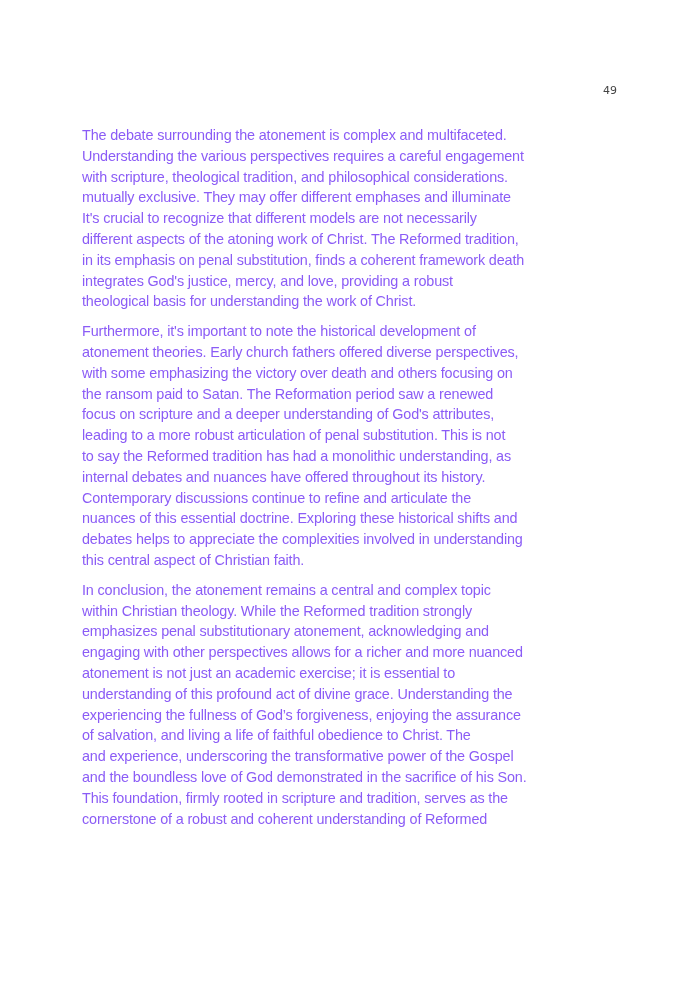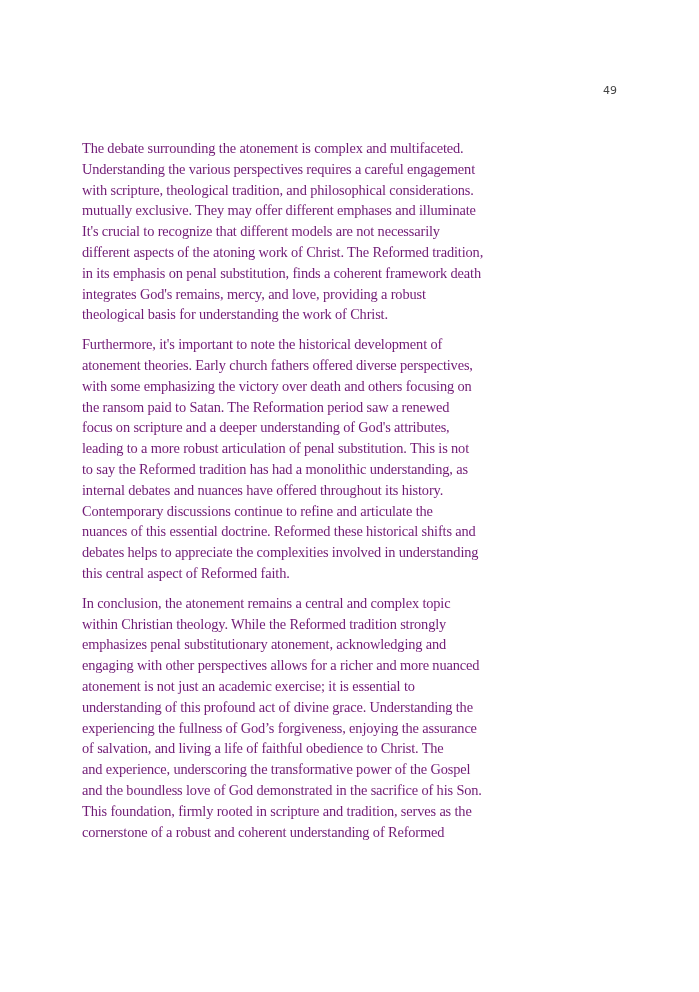--- a/index.html
+++ b/index.html
@@ -5,58 +5,58 @@
   html, body { margin: 0; padding: 0; background: #ffffff; }
   body { width: 699px; height: 992px; position: relative; overflow: hidden; }
   .page {
     position: absolute; left: 0; top: 0; width: 699px; height: 992px; background: #ffffff; padding-left: 40px;
   }
   .page-number {
     position: absolute; top: 84px; left: 560px; width: 57px; text-align: right;
     font-family: "DejaVu Sans", sans-serif; font-size: 11px; color: #444444;
   }
   .body-text {
-    position: absolute; left: 82px; top: 138px; width: 560px;
-    font-family: Liberation Serif, serif; font-size: 14.4px; color: #701a75;
+    position: absolute; left: 82px; top: 125px; width: 560px;
+    font-family: Liberation Sans, sans-serif; font-size: 14.4px; color: #8b5cf6;
     letter-spacing: -0.15px;
   }
   .para { margin: 0 0 9px 0; }
   .line { display: block; height: 20.8px; line-height: 20.8px; white-space: nowrap; }
 </style>
 </head>
 <body>
 
 <div class="page">
   <div class="page-number">49</div>
 
   <div class="body-text">
     <p class="para">
       <span class="line">The debate surrounding the atonement is complex and multifaceted.</span>
       <span class="line">Understanding the various perspectives requires a careful engagement</span>
       <span class="line">with scripture, theological tradition, and philosophical considerations.</span>
       <span class="line">mutually exclusive. They may offer different emphases and illuminate</span>
       <span class="line">It's crucial to recognize that different models are not necessarily</span>
       <span class="line">different aspects of the atoning work of Christ. The Reformed tradition,</span>
       <span class="line">in its emphasis on penal substitution, finds a coherent framework death</span>
-      <span class="line">integrates God's remains, mercy, and love, providing a robust</span>
+      <span class="line">integrates God's justice, mercy, and love, providing a robust</span>
       <span class="line">theological basis for understanding the work of Christ.</span>
     </p>
     <p class="para">
       <span class="line">Furthermore, it's important to note the historical development of</span>
       <span class="line">atonement theories. Early church fathers offered diverse perspectives,</span>
       <span class="line">with some emphasizing the victory over death and others focusing on</span>
       <span class="line">the ransom paid to Satan. The Reformation period saw a renewed</span>
       <span class="line">focus on scripture and a deeper understanding of God's attributes,</span>
       <span class="line">leading to a more robust articulation of penal substitution. This is not</span>
       <span class="line">to say the Reformed tradition has had a monolithic understanding, as</span>
       <span class="line">internal debates and nuances have offered throughout its history.</span>
       <span class="line">Contemporary discussions continue to refine and articulate the</span>
-      <span class="line">nuances of this essential doctrine. Reformed these historical shifts and</span>
+      <span class="line">nuances of this essential doctrine. Exploring these historical shifts and</span>
       <span class="line">debates helps to appreciate the complexities involved in understanding</span>
-      <span class="line">this central aspect of Reformed faith.</span>
+      <span class="line">this central aspect of Christian faith.</span>
     </p>
     <p class="para">
       <span class="line">In conclusion, the atonement remains a central and complex topic</span>
       <span class="line">within Christian theology. While the Reformed tradition strongly</span>
       <span class="line">emphasizes penal substitutionary atonement, acknowledging and</span>
       <span class="line">engaging with other perspectives allows for a richer and more nuanced</span>
       <span class="line">atonement is not just an academic exercise; it is essential to</span>
       <span class="line">understanding of this profound act of divine grace. Understanding the</span>
       <span class="line">experiencing the fullness of God’s forgiveness, enjoying the assurance</span>
       <span class="line">of salvation, and living a life of faithful obedience to Christ. The</span>

